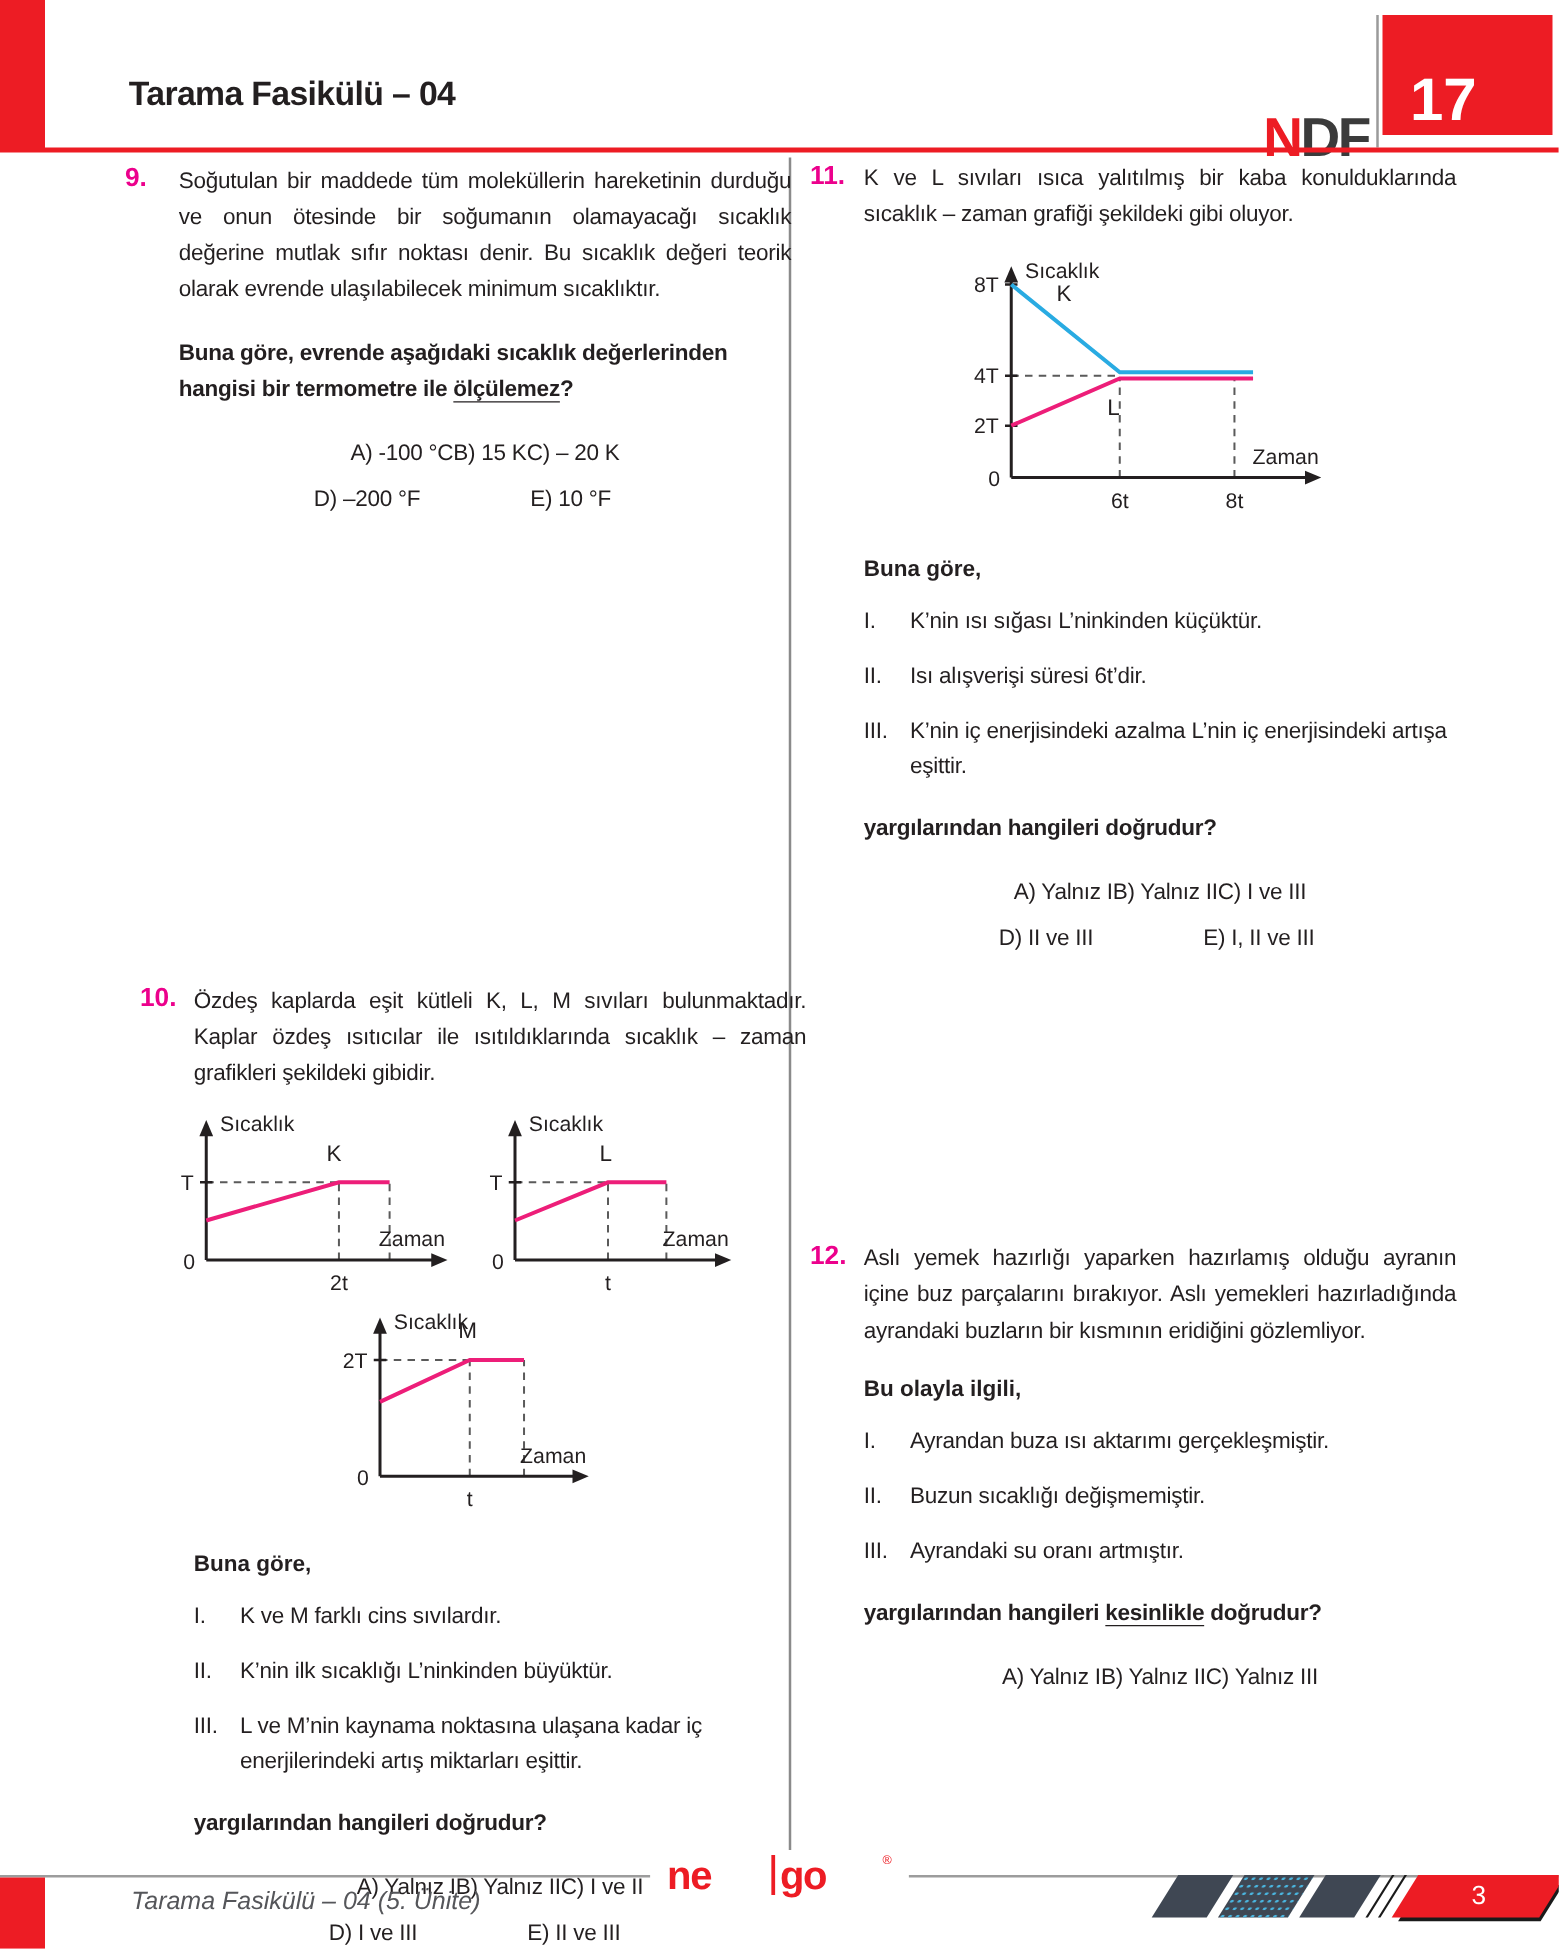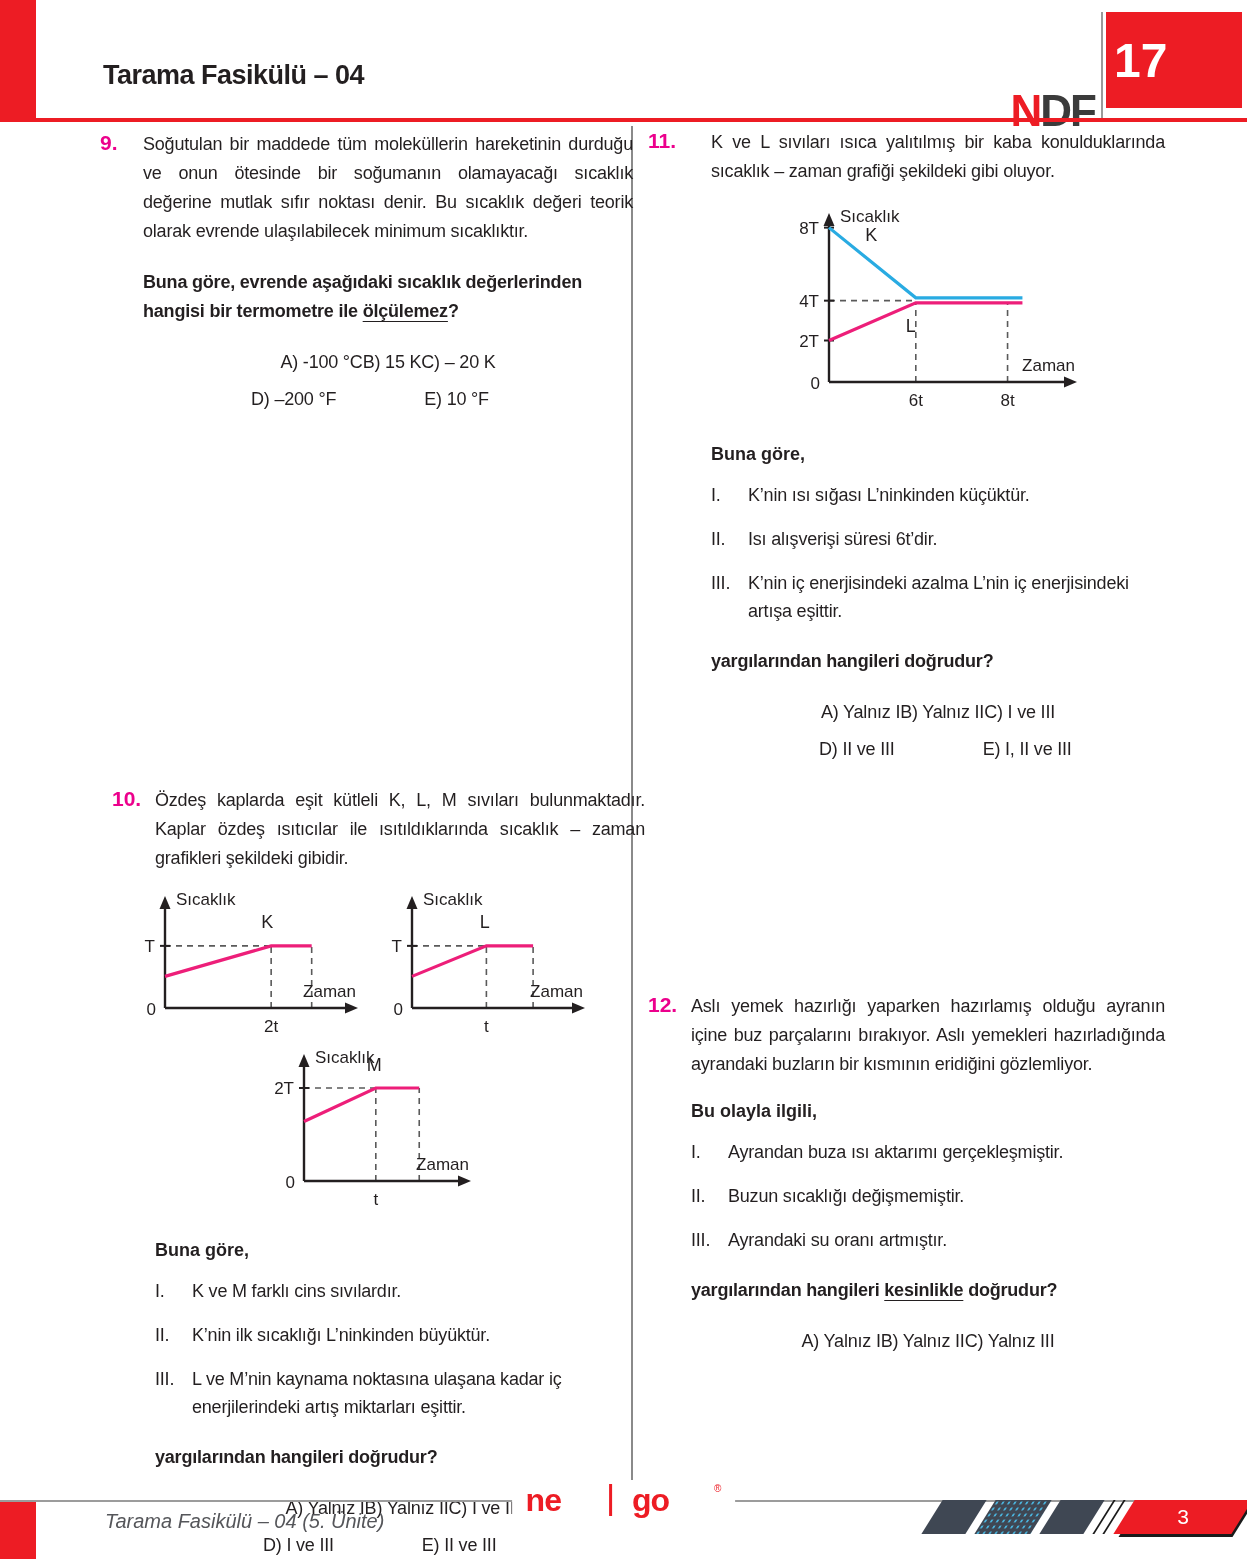--- a/index.html
+++ b/index.html
@@ -17,28 +17,28 @@
   }
   
   .top-red-bar{position:absolute;left:0;top:0;width:36px;height:119px;background:var(--red);}
   .header-title{position:absolute;left:103px;top:60px;margin:0;font-size:27px;font-weight:bold;letter-spacing:-0.5px;}
   .header-rule{position:absolute;left:0;top:118px;width:100%;height:4px;background:var(--red);}
   .ndf-text{position:absolute;right:152px;top:42px;font-size:44px;font-weight:bold;letter-spacing:-2px;margin-top:44px;}
   .ndf-n{color:var(--red);}
   .ndf-df{color:#3b3b3b;}
   .ndf-line{position:absolute;left:1101px;top:12px;width:2px;height:106px;background:#9a9a9a;}
   .ndf-box{position:absolute;left:1106px;top:12px;width:136px;height:96px;background:var(--red);color:#fff;
-    display:flex;align-items:center;padding-left:8px;font-size:48px;font-weight:bold;}
+    display:flex;align-items:flex-end;padding-left:22px;font-size:48px;font-weight:bold;}
   
   .col-divider{position:absolute;left:631px;top:126px;width:2px;height:1364px;background:#8a8a8a;}
   
   .question{position:absolute;display:grid;grid-template-columns:43px 1fr;}
   #q9{left:100px;top:130px;width:533px;}
   #q10{left:112px;top:786px;width:533px;}
-  #q11{left:648px;top:128px;width:517px;gap:20px;}
+  #q11{left:648px;top:128px;width:517px;}
   #q12{left:648px;top:992px;width:517px;}
   .qnum{font-weight:bold;color:var(--magenta);font-size:21px;padding-top:1px;}
   .qbody{min-width:0;}
   .qtext{margin:0;font-size:18px;line-height:29px;text-align:justify;letter-spacing:-0.2px;}
   .qlead{margin:22px 0 0;font-size:18px;font-weight:bold;}
   .qprompt{margin:22px 0 0;font-size:18px;font-weight:bold;line-height:29px;letter-spacing:-0.2px;}
   .ul-word{text-decoration:underline;text-underline-offset:4px;}
   .items{margin-top:4px;}
   .item{display:grid;grid-template-columns:37px 1fr;font-size:18px;line-height:28px;margin-top:16px;letter-spacing:-0.2px;}
   .opts{margin-top:26px;font-size:18px;letter-spacing:-0.2px;}
@@ -49,21 +49,21 @@
   .graphs-row{display:flex;gap:12px;margin:8px 0 0 -28px;}
   .graph-m{margin:-2px 0 0 105px;}
   svg text{font-family:"Liberation Sans",sans-serif;}
   
   .footer-rule{position:absolute;top:1500px;left:0;width:100%;border-top:2px solid #9c9c9c;}
   .footer-redbar{position:absolute;left:0;top:1502px;width:36px;height:57px;background:var(--red);}
   .footer-text{position:absolute;left:105px;top:1510px;font-style:italic;font-size:20px;color:#55565a;}
   .nego{position:absolute;left:50%;transform:translateX(-50%);top:1480px;background:#fff;
     padding:4px 14px 10px;display:flex;align-items:flex-start;line-height:1;gap:43px;}
   .nego-ne,.nego-go{color:var(--red);font-weight:bold;font-size:32px;letter-spacing:-1px;}
-  .nego-go{border-left:3px solid var(--red);margin-left:5px;padding-left:20px;}
+  .nego-go{border-left:3px solid var(--red);margin-left:5px;padding-left:4px;}
   .nego-reg{color:var(--red);font-size:10px;margin-left:2px;}
   .footer-shapes{position:absolute;right:5px;top:1497px;display:flex;align-items:center;gap:9px;height:40px;}
   .shape{height:34px;transform:skewX(-32deg);}
   .s-dark{width:44px;background:#3f4753;}
   .s-dots{width:56px;background:#3f4753;background-image:radial-gradient(#4ab6e0 1.2px,transparent 1.4px);background-size:6px 6px;}
   .s-outline{width:12px;background:transparent;border-left:2px solid #1a1a1a;border-right:2px solid #1a1a1a;}
   .s-red{width:118px;background:var(--red);box-shadow:5px 5px 0 -2px #1a1a1a;}
   .pageno{display:block;transform:skewX(32deg);text-align:center;line-height:34px;color:#fff;font-size:21px;}
 </style>
 </head>

